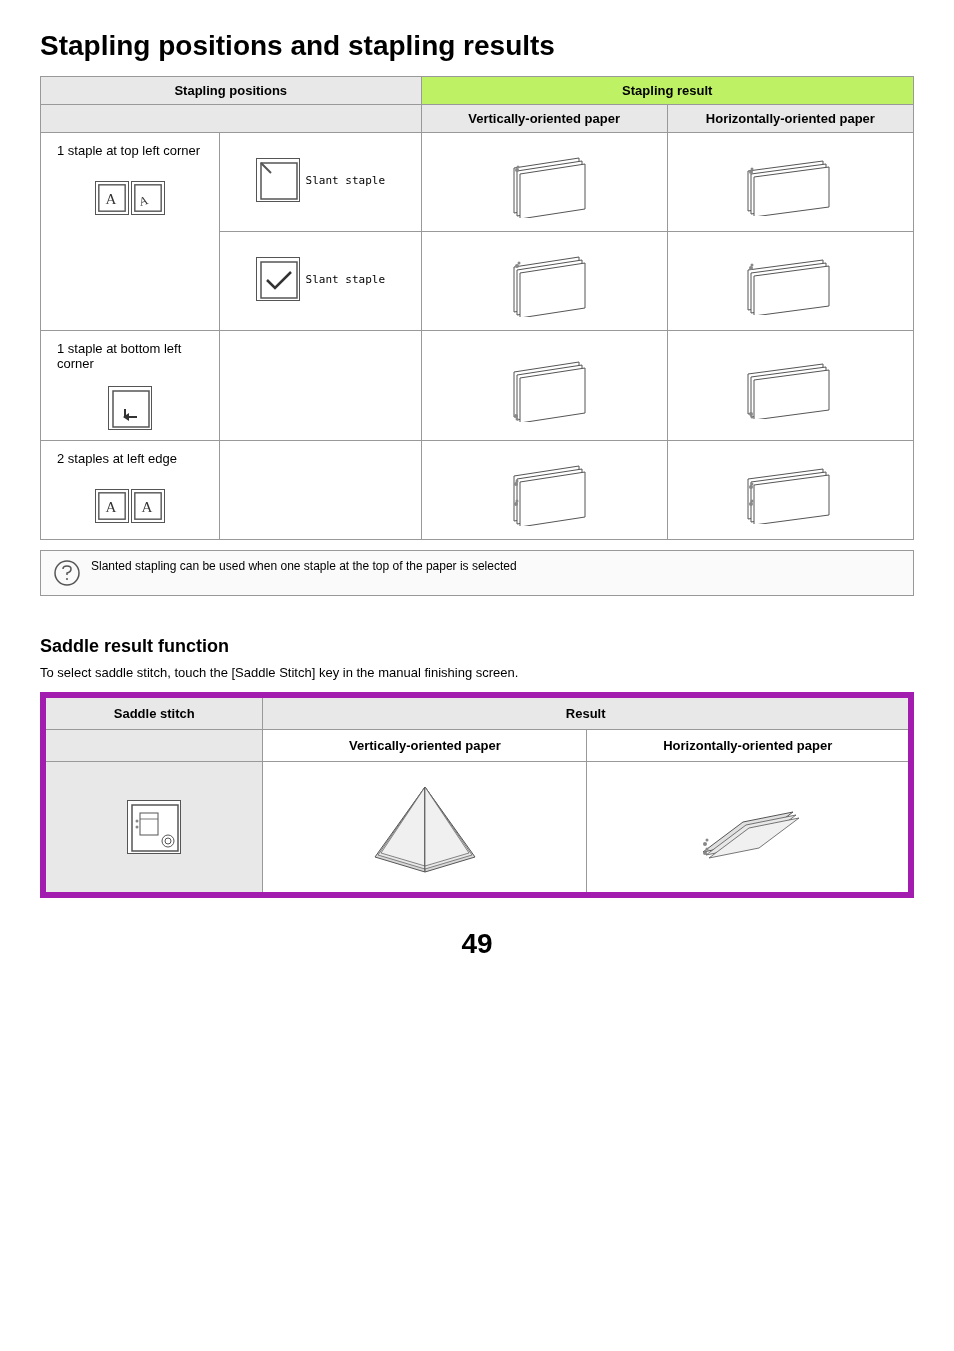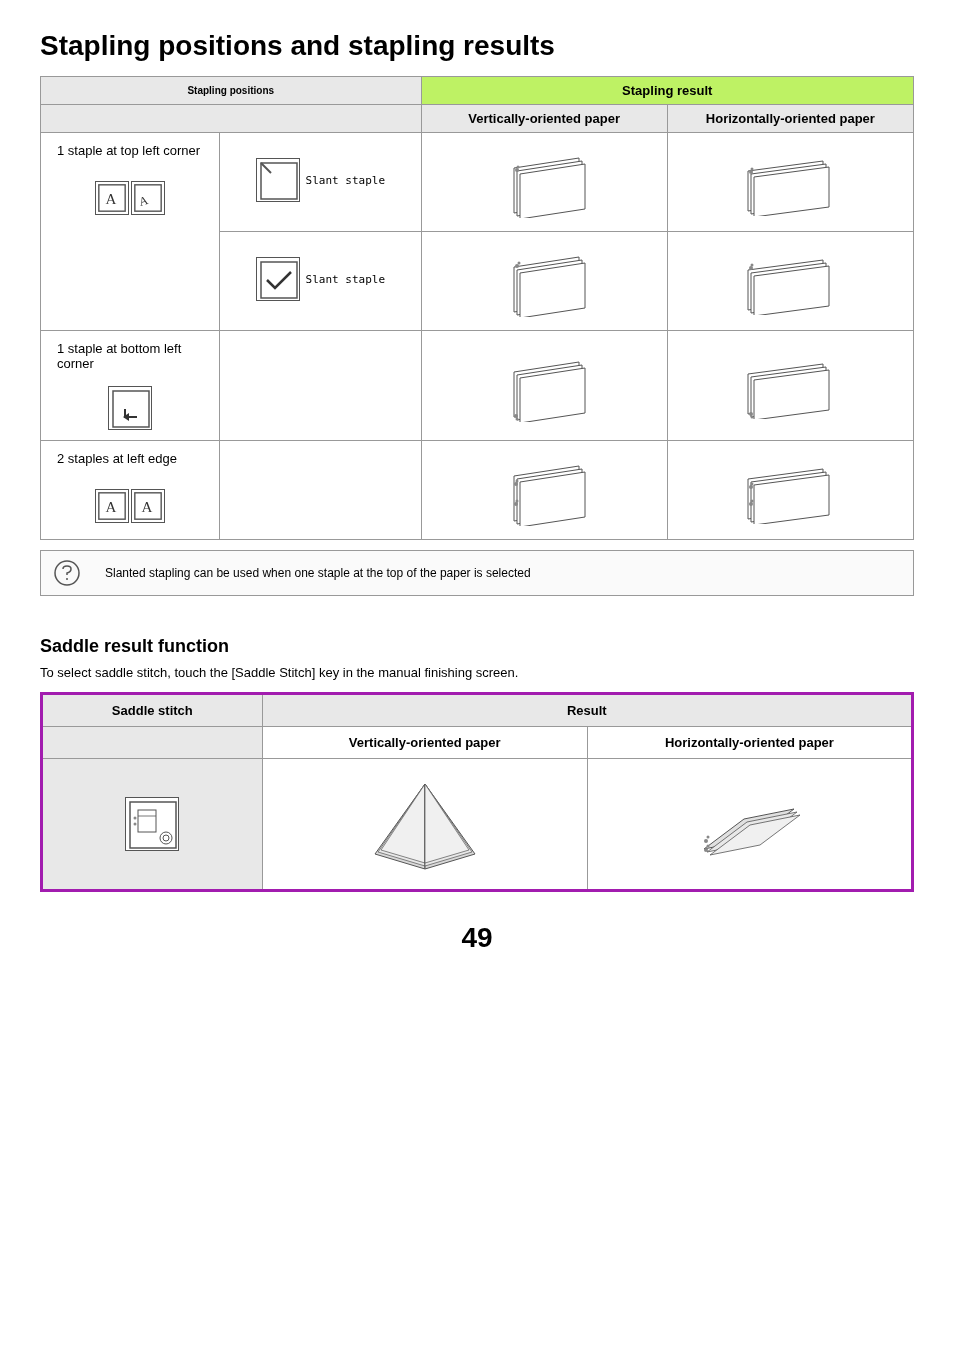--- a/index.html
+++ b/index.html
@@ -37,21 +37,21 @@
       padding: 6px 8px;
     }
     .stapling-table .col-header-top {
       background: #e8e8e8;
       font-weight: bold;
       font-size: 13px;
     }
     .stapling-table .col-stapling-positions {
       background: #e8e8e8;
       font-weight: bold;
-      font-size: 10px;
+      font-size: 13px;
     }
     .stapling-table .result-header {
       background: #bef264;
       font-weight: bold;
     }
     .stapling-table .left-label {
       text-align: left;
       vertical-align: top;
       padding: 10px 16px;
       font-size: 13px;
@@ -83,37 +83,37 @@
       font-family: monospace;
       margin-left: 6px;
       vertical-align: middle;
     }
 
     
     .note-box {
       border: 1px solid #999;
       padding: 8px 12px;
       display: flex;
-      align-items: center;
-      gap: 24px;
+      align-items: flex-start;
+      gap: 10px;
       margin-bottom: 40px;
       background: #fafafa;
       font-size: 12px;
     }
     .note-icon {
       width: 28px;
       height: 28px;
       flex-shrink: 0;
     }
 
     
     .saddle-table {
       width: 100%;
       border-collapse: collapse;
-      border: 3px solid #a21caf;
+      border: 6px solid #a21caf;
       margin-top: 2px;
     }
     .saddle-table th, .saddle-table td {
       border: 1px solid #999;
       text-align: center;
       vertical-align: middle;
       padding: 8px;
     }
     .saddle-table .header-row th {
       background: #e8e8e8;

